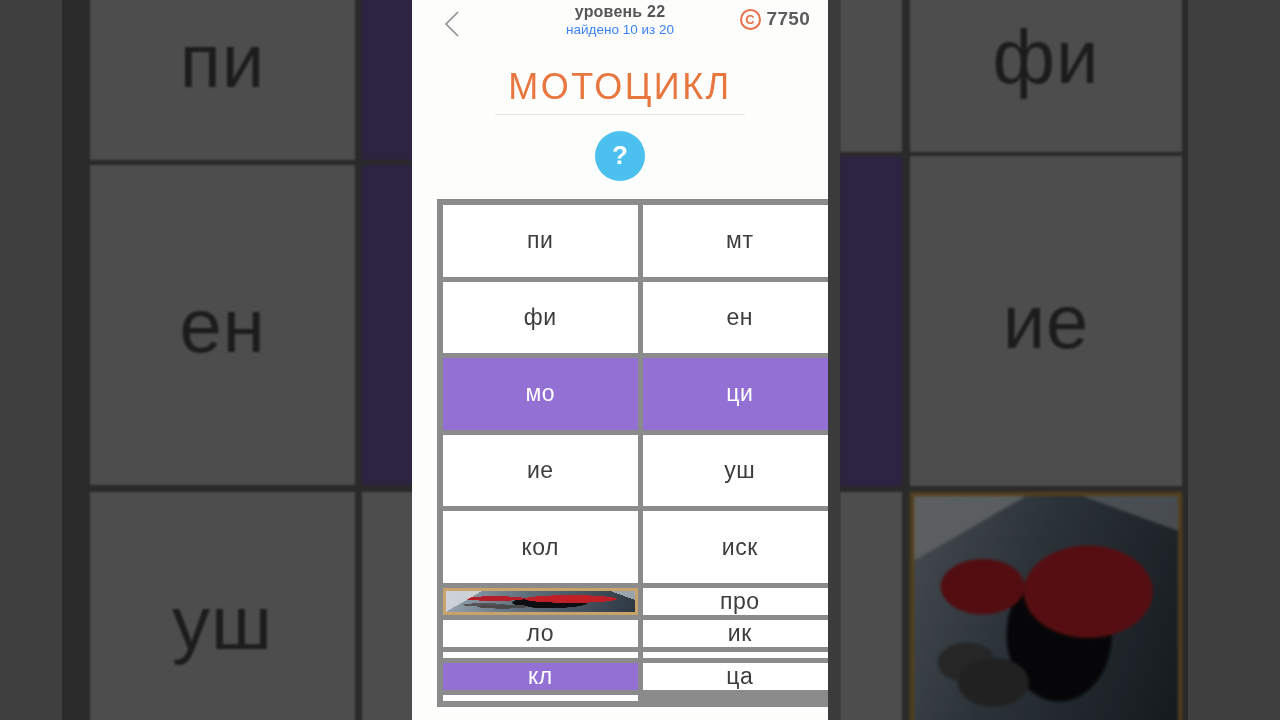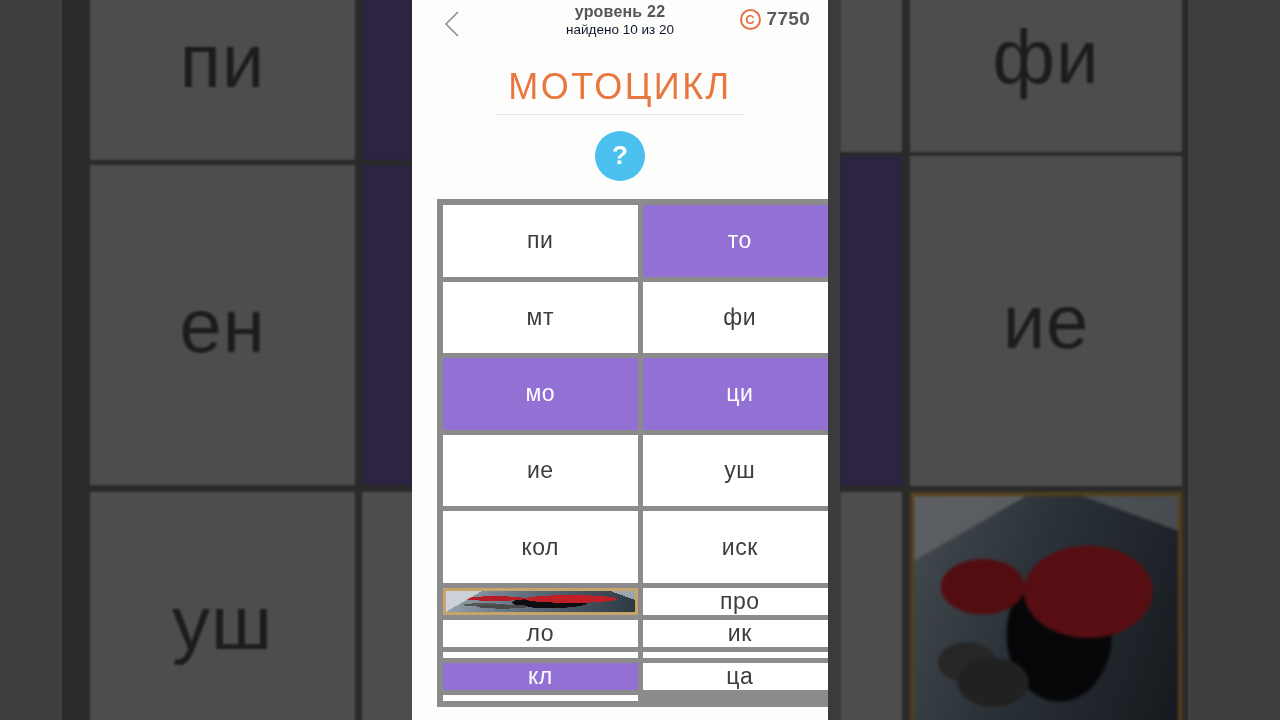--- a/index.html
+++ b/index.html
@@ -45,21 +45,21 @@
   .back-btn {
     position:absolute; left:20px; top:4px; width:40px; height:40px;
     display:flex; align-items:center; justify-content:center; cursor:pointer;
   }
   .back-btn svg { display:block; }
   .head-center { position:absolute; left:0; right:0; top:3px; text-align:center; }
   .level-title {
     font-size:16px; font-weight:bold; color:#555657; letter-spacing:.2px;
   }
   .level-sub {
-    font-size:13.5px; color:#0f172a; margin-top:1px; font-weight:400;
+    font-size:13.5px; color:#3b82f6; margin-top:1px; font-weight:400;
   }
   .coins {
     position:absolute; right:18px; top:8px;
     display:flex; align-items:center; gap:6px;
   }
   .coin-icon {
     width:21px; height:21px; border-radius:50%;
     border:2px solid #e8714a;
     display:flex; align-items:center; justify-content:center;
     font-size:13px; font-weight:bold; color:#e8714a; line-height:1;
@@ -210,28 +210,28 @@
     <div class="hint-btn">
       <span>?</span>
     </div>
   </div>
 
   <div class="grid-outer">
     <div class="grid" id="grid">
         <div class="cell">
           <span>пи</span>
         </div>
-        <div class="cell sel">
-          <span>то</span>
-        </div>
         <div class="cell">
           <span>мт</span>
         </div>
         <div class="cell">
           <span>фи</span>
+        </div>
+        <div class="cell">
+          <span>ен</span>
         </div>
         <div class="cell sel">
           <span>мо</span>
         </div>
         <div class="cell sel">
           <span>ци</span>
         </div>
         <div class="cell">
           <span>ие</span>
         </div>

